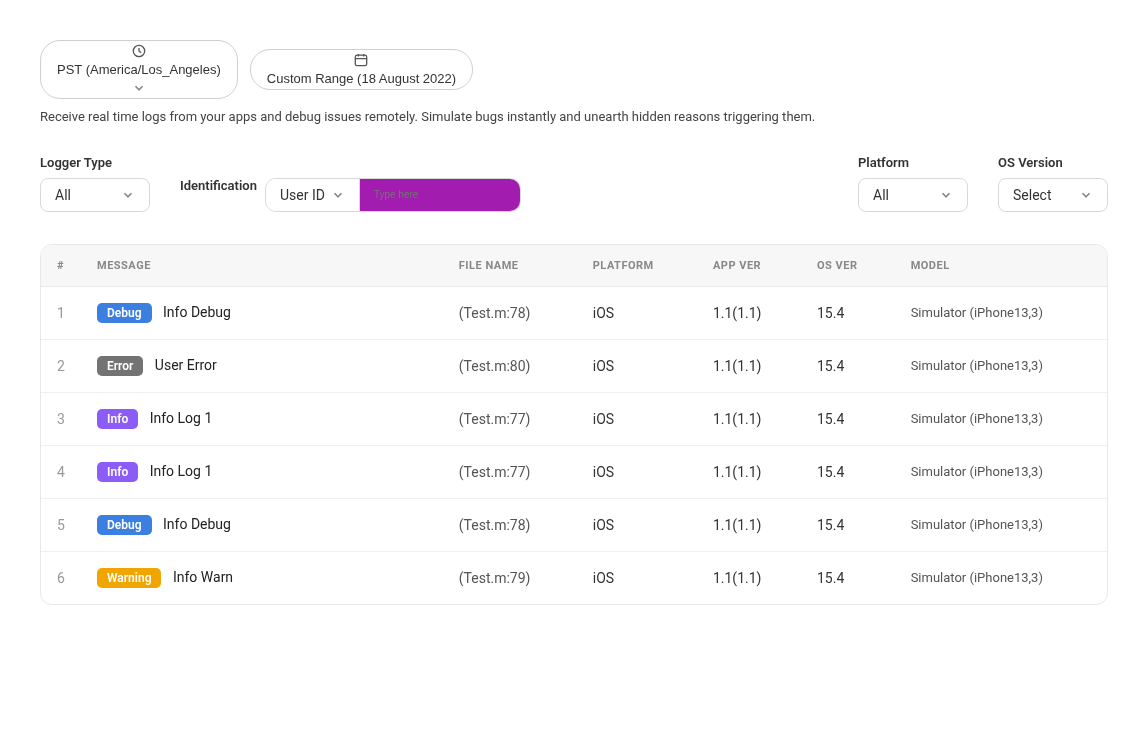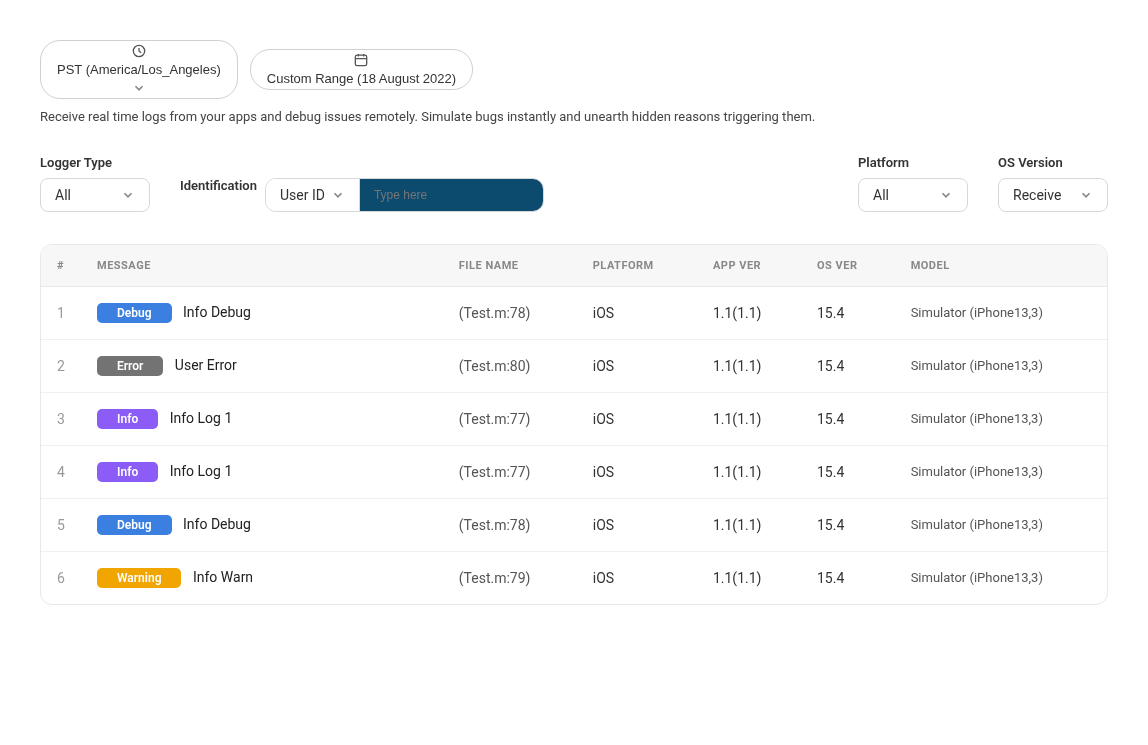--- a/index.html
+++ b/index.html
@@ -131,23 +131,23 @@
       cursor: pointer;
       border-right: 1.5px solid #d8d8d8;
       white-space: nowrap;
     }
 
     .id-input {
       flex: 1;
       border: none;
       outline: none;
       padding: 8px 14px;
-      font-size: 12px;
+      font-size: 10px;
       color: #bbb;
-      background: #0c4a6e;
+      background: #a21caf;
     }
 
     .table-container {
       border: 1px solid #e8e8e8;
       border-radius: 12px;
       overflow: hidden;
     }
 
     table {
       width: 100%;
@@ -193,21 +193,21 @@
     }
 
     td.file-col {
       color: #555;
     }
 
     .badge {
       display: inline-flex;
       align-items: center;
       justify-content: center;
-      padding: 3px 20px;
+      padding: 3px 10px;
       border-radius: 5px;
       font-size: 12px;
       font-weight: 600;
       color: #fff;
       margin-right: 8px;
     }
 
     .badge-debug { background: #3b7fe0; }
     .badge-error { background: #737373; }
     .badge-info  { background: #8b5cf6; }
@@ -282,21 +282,21 @@
       <span>All</span>
       <svg class="chevron" width="14" height="14" viewBox="0 0 16 16" fill="none" stroke="#888" stroke-width="2">
         <path d="M4 6l4 4 4-4"></path>
       </svg>
     </div>
   </div>
 
   <div class="filter-group">
     <span class="filter-label">OS Version</span>
     <div class="filter-select">
-      <span>Receive</span>
+      <span>Select</span>
       <svg class="chevron" width="14" height="14" viewBox="0 0 16 16" fill="none" stroke="#888" stroke-width="2">
         <path d="M4 6l4 4 4-4"></path>
       </svg>
     </div>
   </div>
 </div>
 
 <div class="table-container">
   <table>
     <thead>

